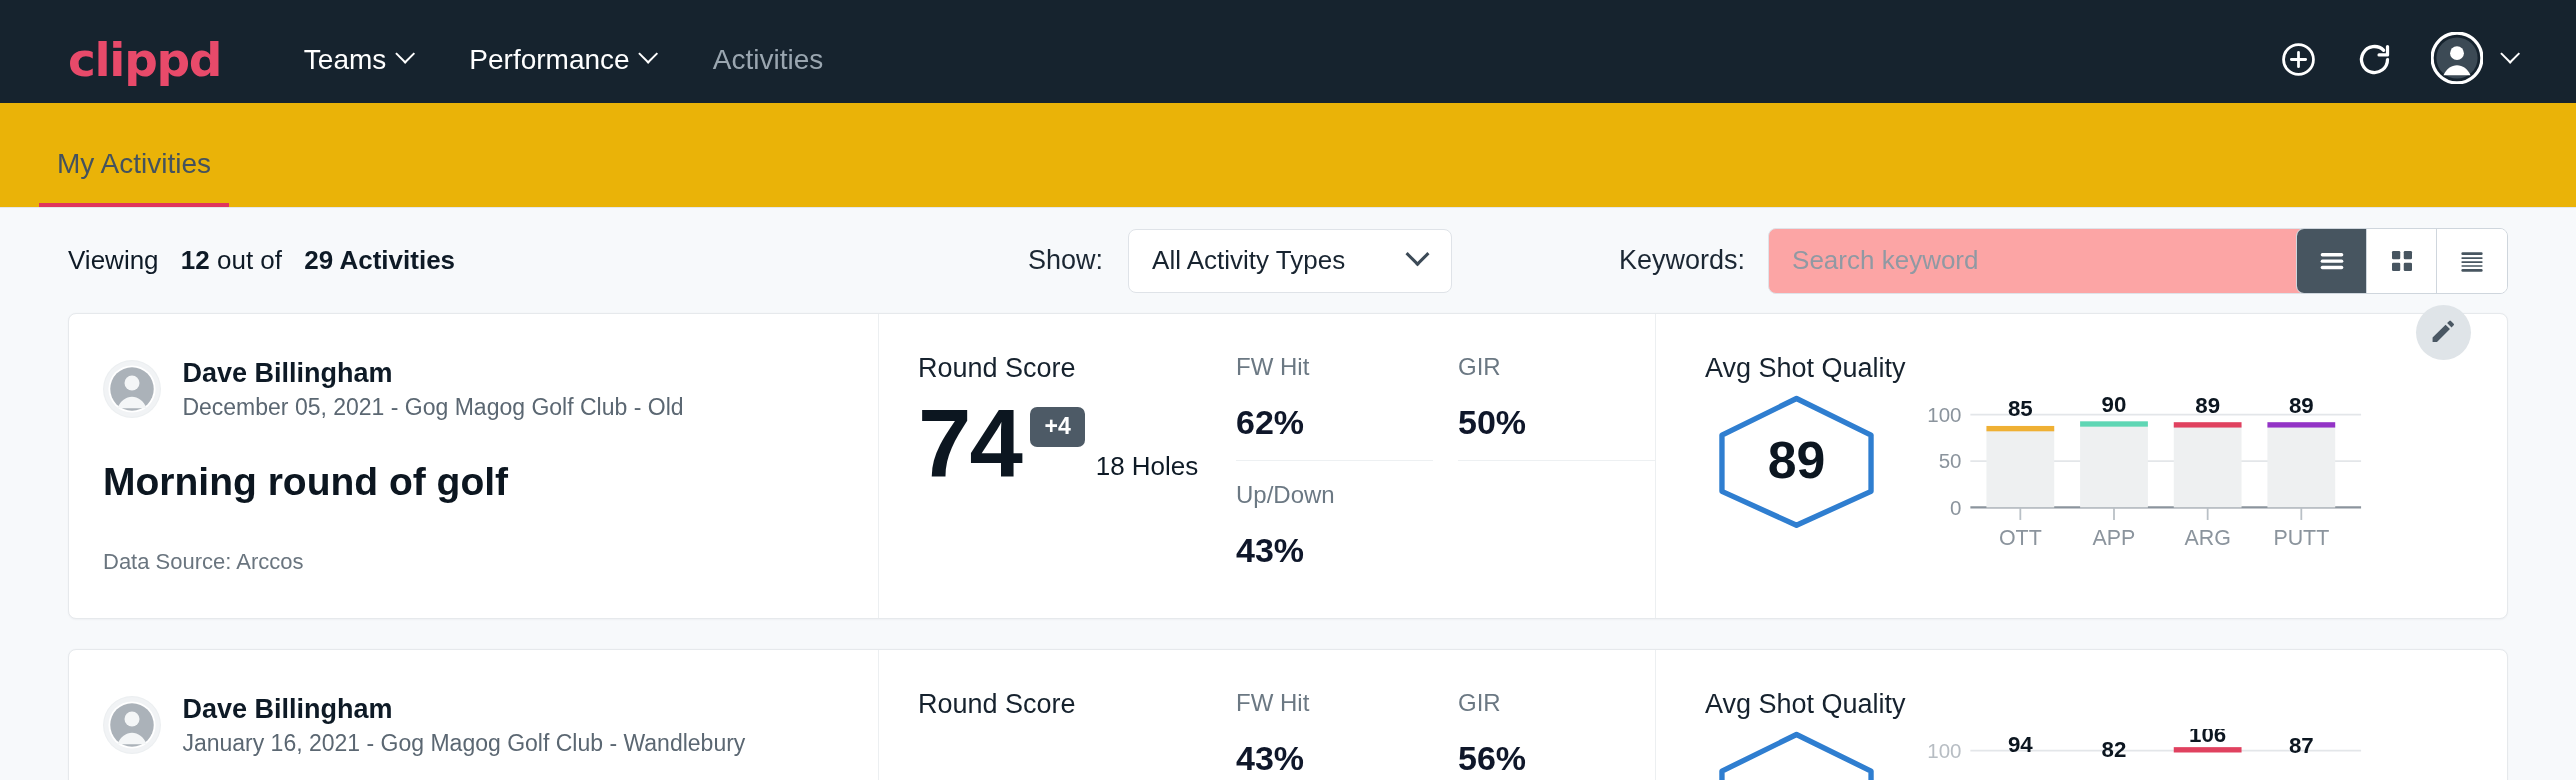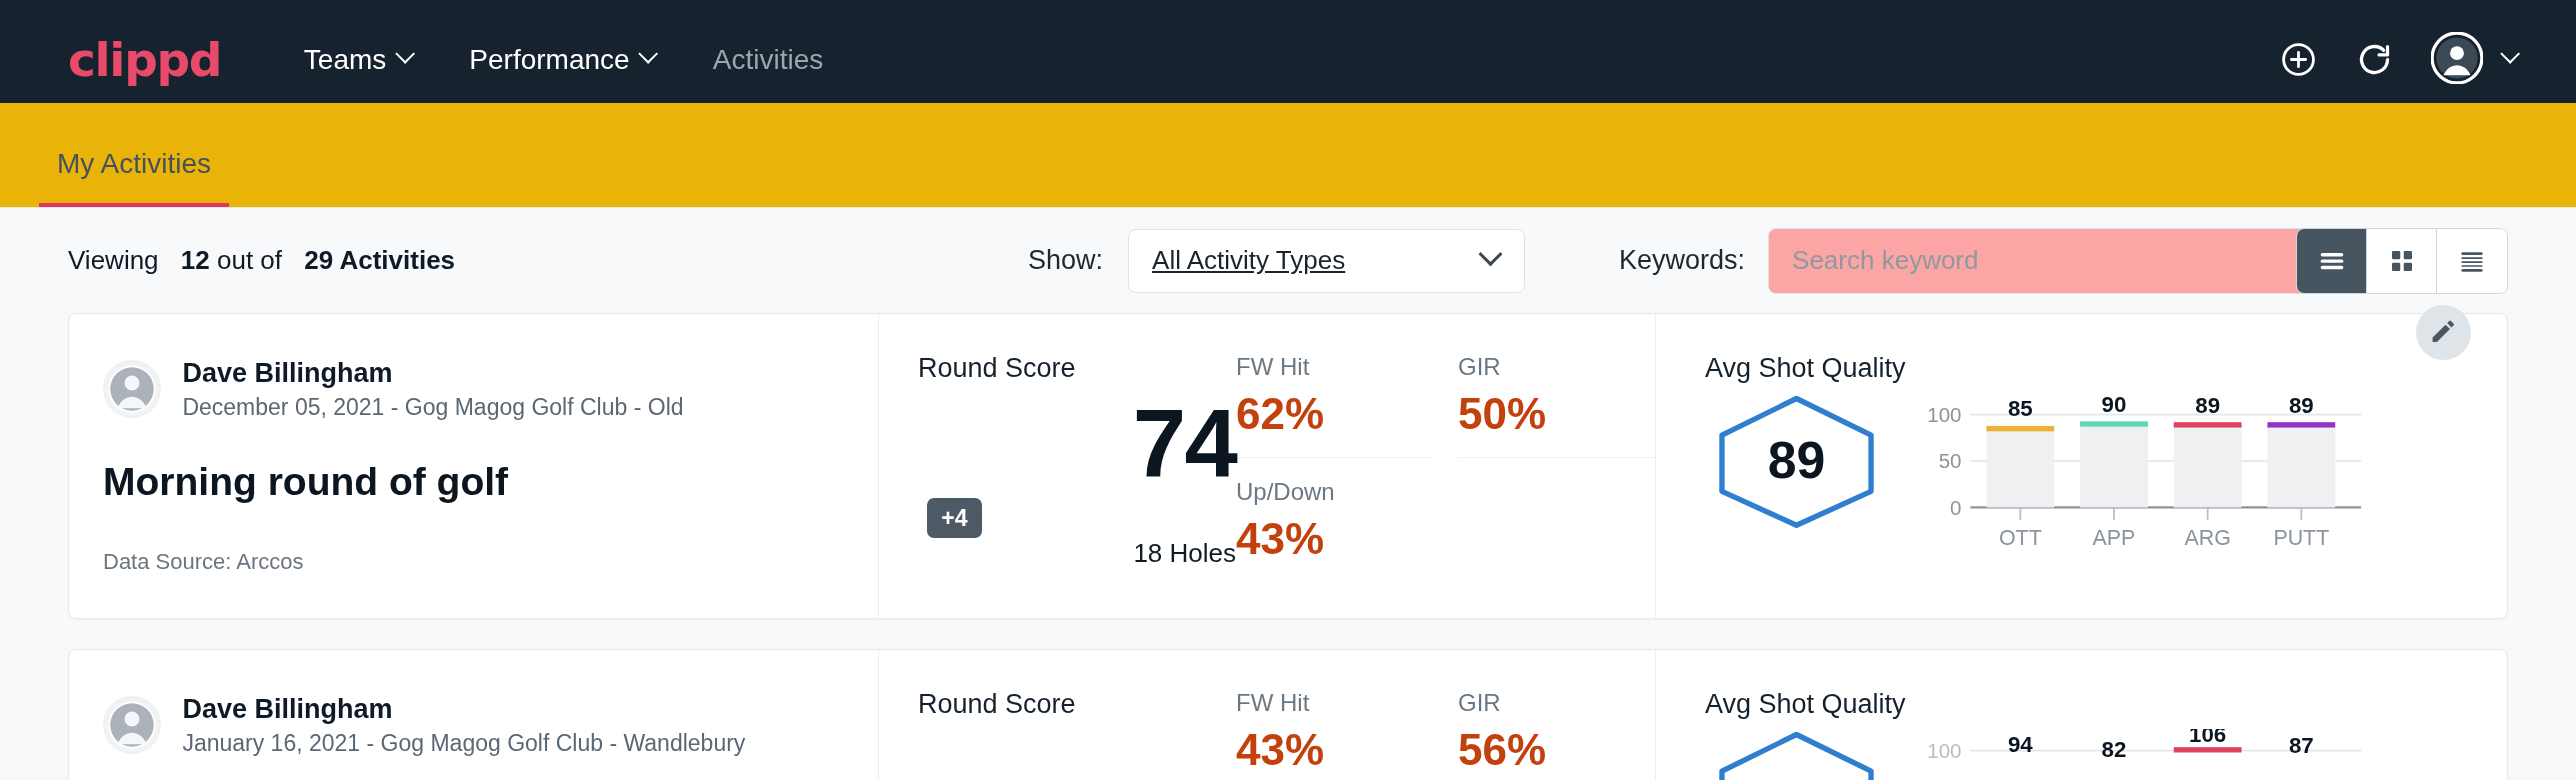--- a/index.html
+++ b/index.html
@@ -89,31 +89,30 @@
   }
   .viewing b { font-weight: 700; margin-left: 15px; }
 
   .show-group {
     position: absolute;
     left: 960px;
     display: flex; align-items: center; gap: 25px;
   }
   .lbl { font-size: 27px; color: #1b2733; }
   .select {
-    width: 397px; height: 64px;
+    width: 324px; height: 64px;
     background: #ffffff;
     border: 0.9px solid #dfe3e8;
     border-radius: 8px;
     display: flex; align-items: center;
     padding: 0 23px;
     font-size: 26px;
     color: #182430;
     cursor: pointer;
     position: relative;
-    text-decoration: underline;
   }
   .select .caret {
     position: absolute; right: 25px;
     width: 17px; height: 17px;
     border-right: 3.6px solid #3c4a57;
     border-bottom: 3.6px solid #3c4a57;
     transform: rotate(45deg) translate(-4.5px,-4.5px);
   }
   .kw-group {
     position: absolute;
@@ -179,21 +178,21 @@
     font-size: 39px; font-weight: 700; color: #0c1620;
     margin-top: 39px;
   }
   .source { font-size: 22px; color: #6a757f; margin-top: 45px; }
 
   .col-score {
     width: 357px;
     padding: 39px 0 0 39px;
   }
   .sec-label { font-size: 27px; color: #16222e; }
-  .score-row { display: flex; align-items: flex-end; margin-top: 14.3px; flex-direction: column; }
+  .score-row { display: flex; align-items: flex-end; margin-top: 14.3px; }
   .score-big {
     font-size: 96px; font-weight: 700; color: #0c1620;
     line-height: 0.95; letter-spacing: -1.8px;
     position: relative;
   }
   .badge {
     background: #4d5a66; color: #ffffff;
     font-size: 23px; font-weight: 700;
     padding: 6.2px 14.3px; border-radius: 7.1px;
     margin-left: 9px;
@@ -208,21 +207,21 @@
     display: grid;
     grid-template-columns: 1fr 1fr;
     grid-auto-rows: min-content;
     column-gap: 25px;
     border-right: 0.9px solid #eceff1;
     margin-right: 0;
   }
   .stat { padding-right: 30px; }
   .stat.bordered { border-bottom: 0.9px solid #edf0f2; padding-bottom: 18px; margin-bottom: 19.6px; }
   .stat-k { font-size: 24px; color: #6b7883; }
-  .stat-v { font-size: 44px; font-weight: 700; color: #c2410c; margin-top: 8px; }
+  .stat-v { font-size: 34px; font-weight: 700; color: #0f172a; margin-top: 22px; }
 
   .col-quality {
     flex: 1;
     padding: 39px 0 0 49px;
     position: relative;
   }
   .q-body { display: flex; align-items: flex-start; margin-top: 9px; }
   .hexwrap { width: 183px; flex: none; }
 
   .chart { margin-left: 36px; position: relative; }

